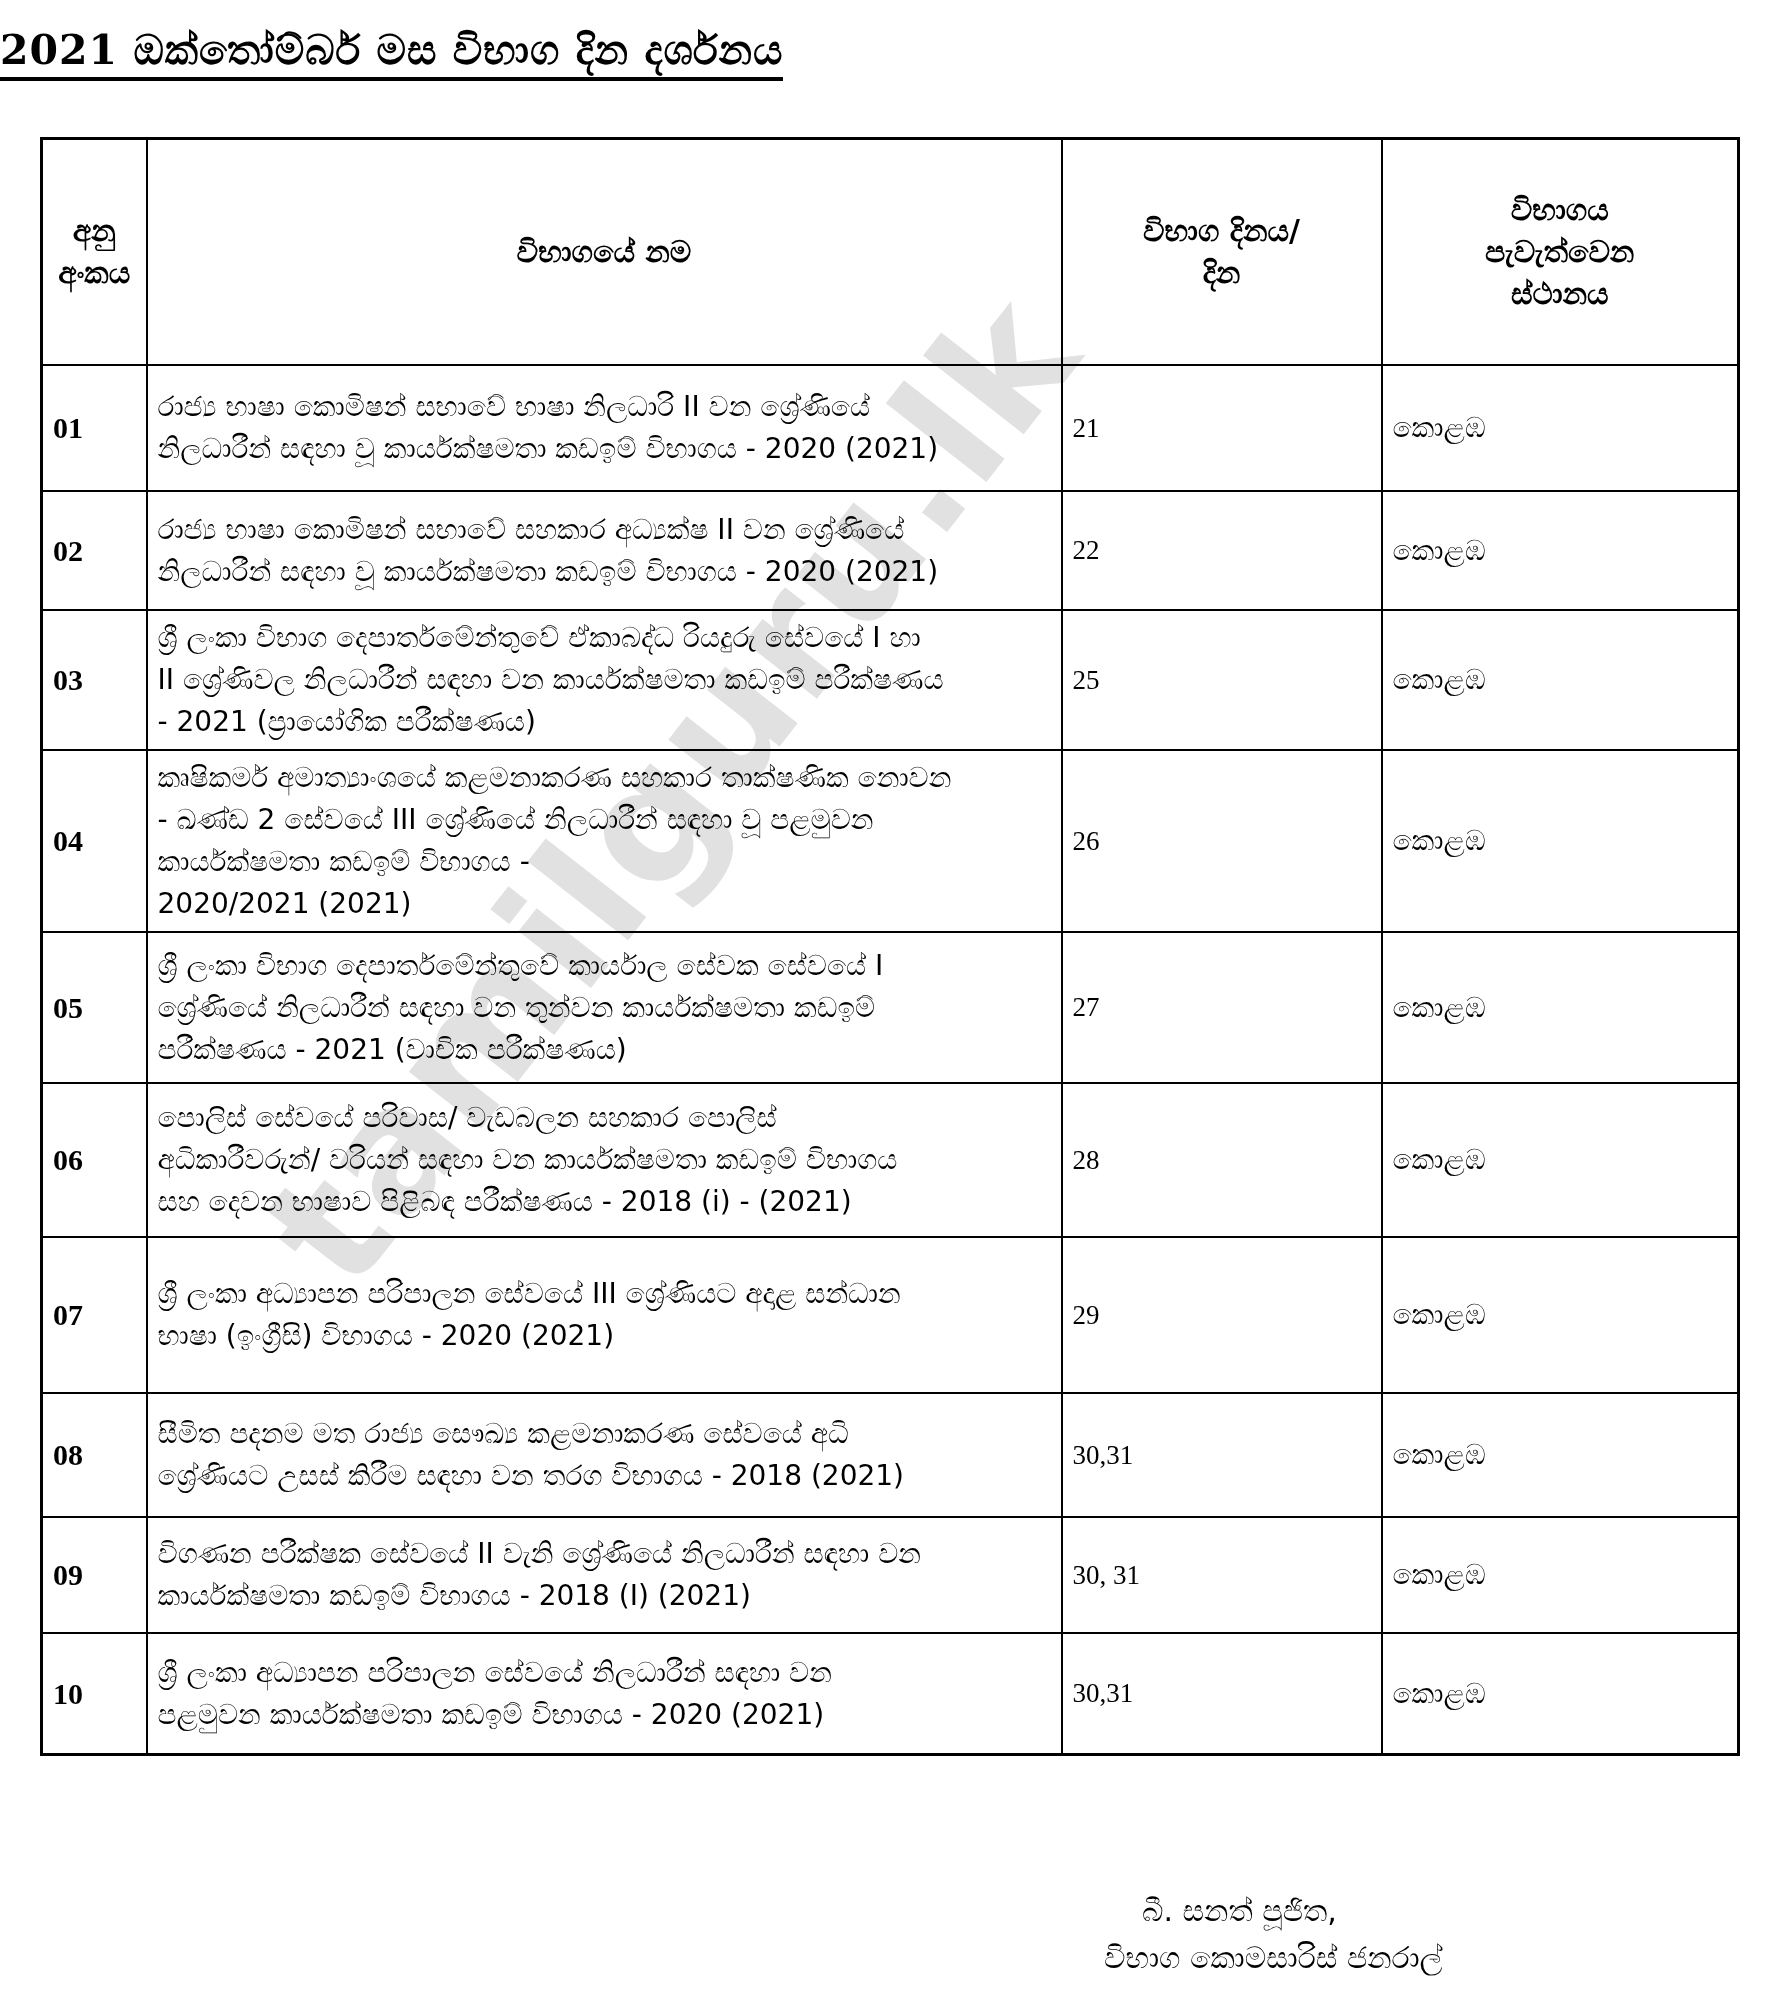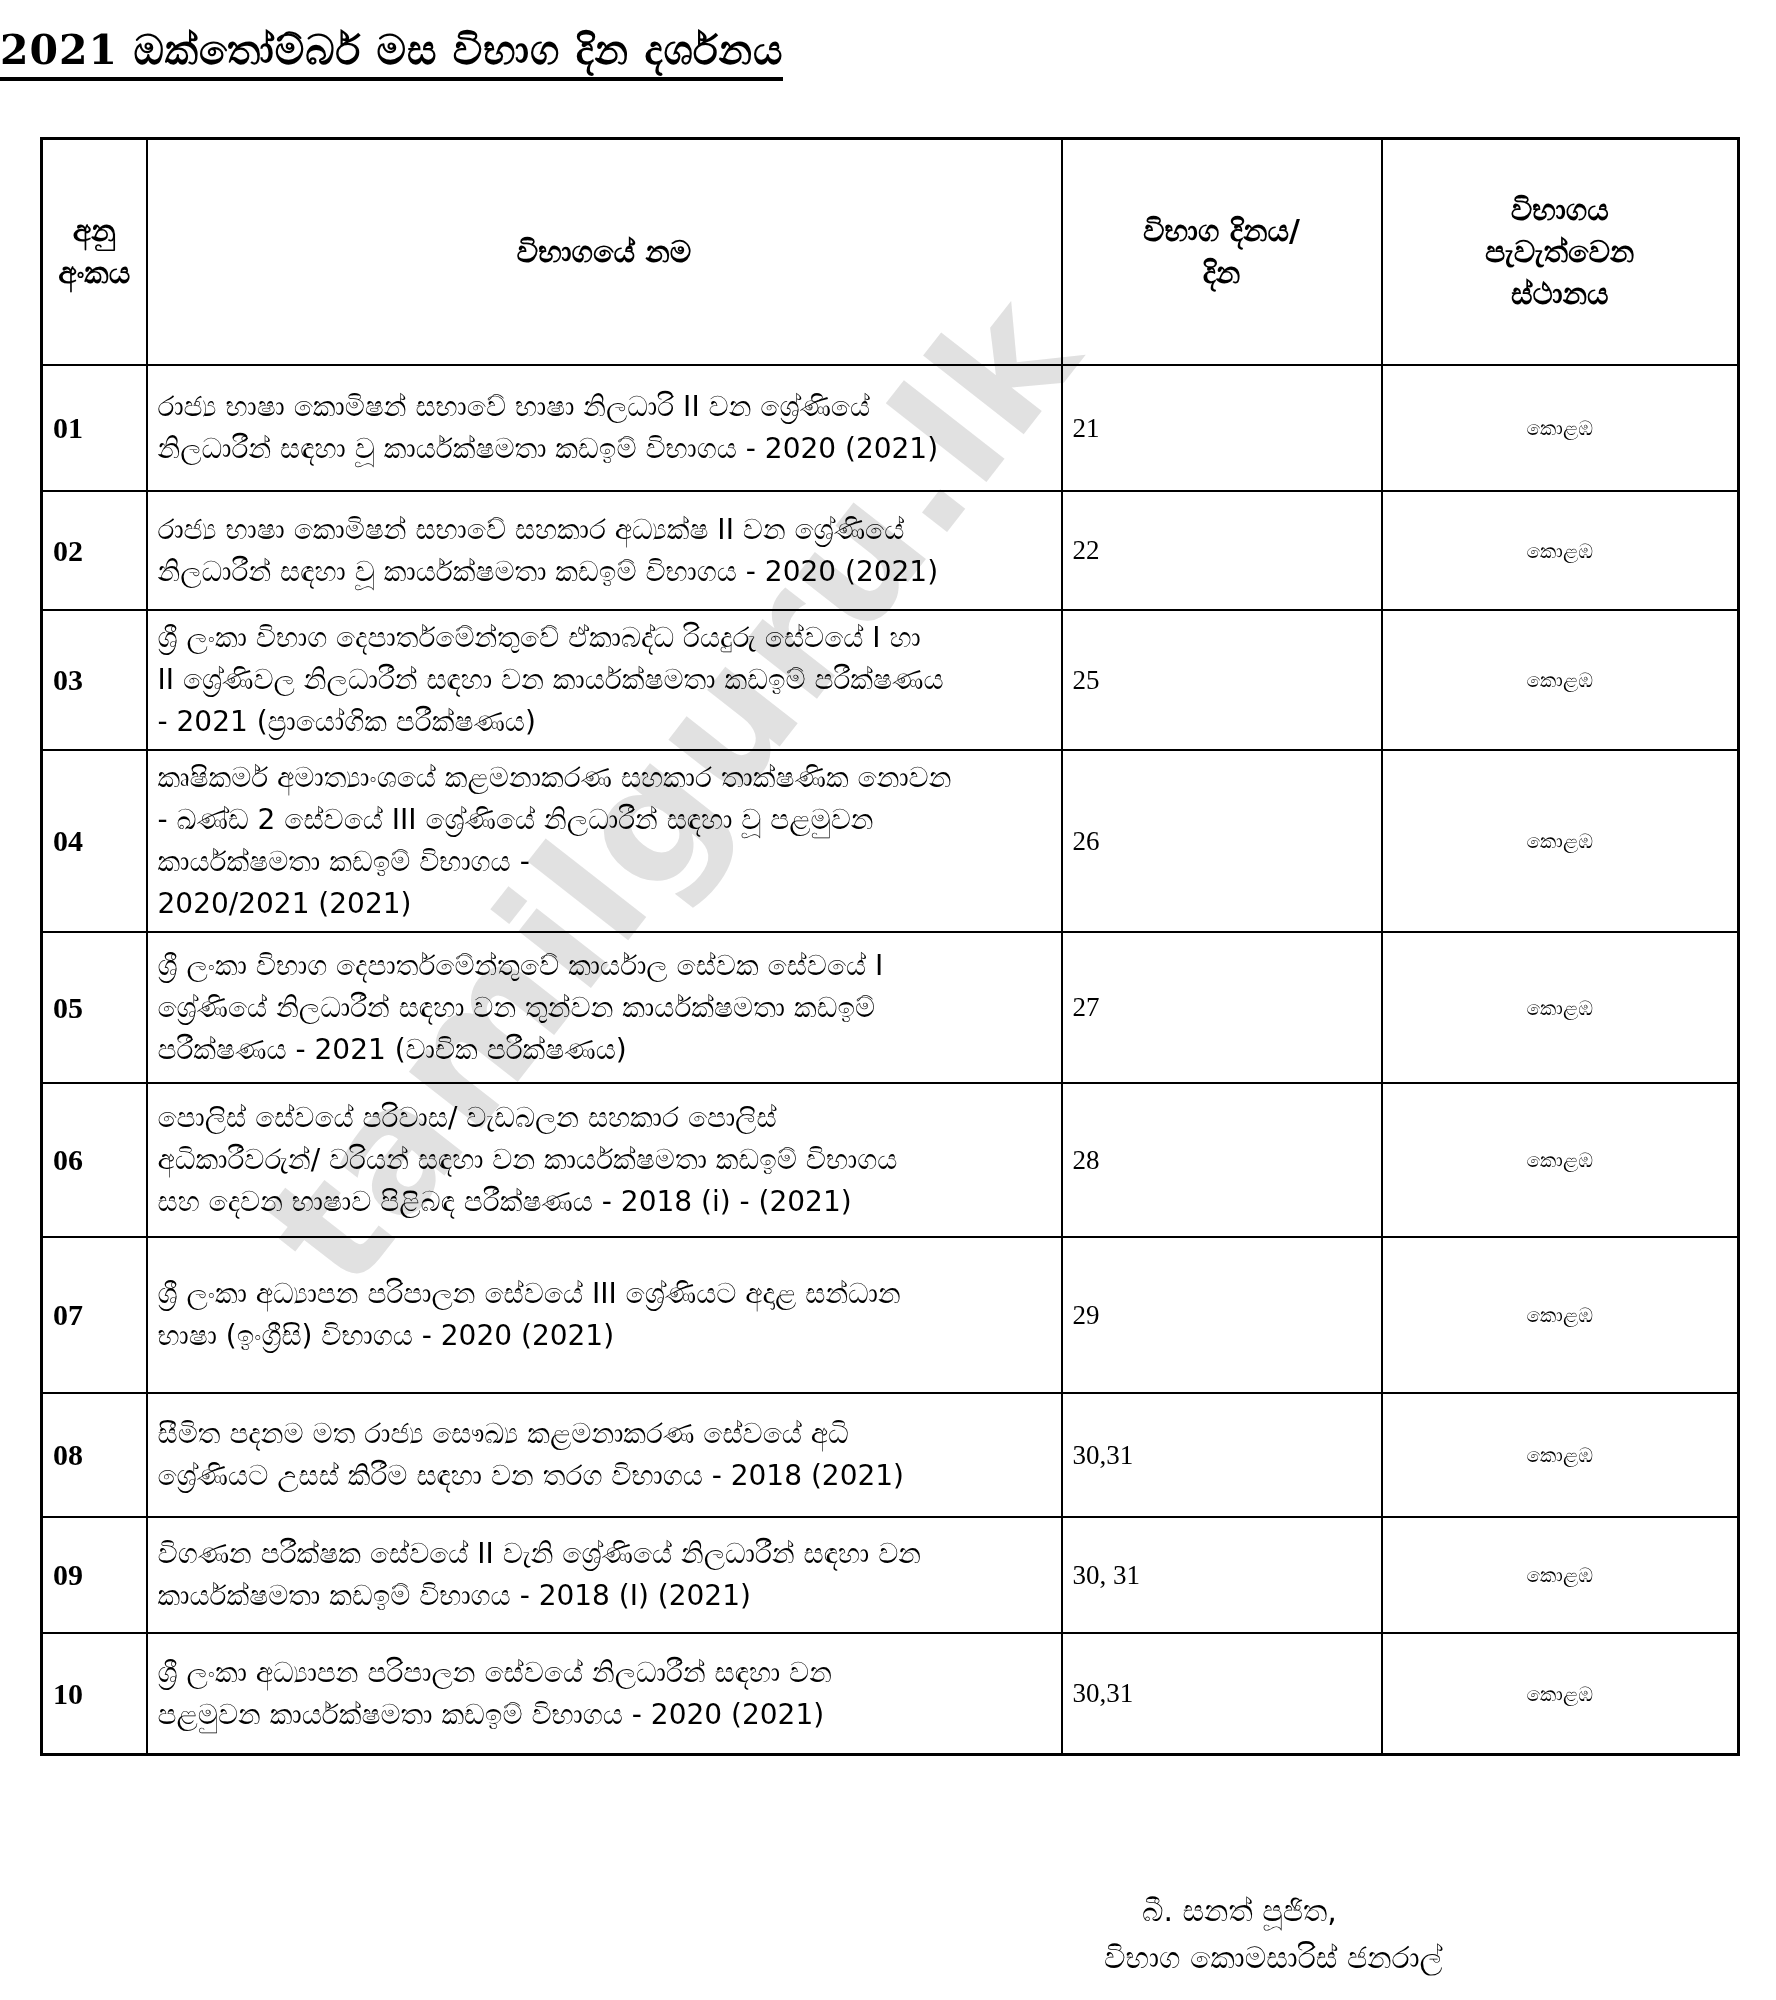--- a/index.html
+++ b/index.html
@@ -80,22 +80,22 @@
     white-space:pre-line;
     padding-left:16px;
     padding-right:8px;
   }
   .td-date{
     text-align:left;
     font-size:27px;
     font-family:"Liberation Serif","DejaVu Serif",serif;
   }
   .td-loc{
-    text-align:center;
-    font-size:20px;
+    text-align:left;
+    font-size:28px;
   }
   
   .tbl tbody tr:nth-child(1) td{height:112px;}
   .tbl tbody tr:nth-child(2) td{height:105px;}
   .tbl tbody tr:nth-child(3) td{height:114px;}
   .tbl tbody tr:nth-child(4) td{height:156px;}
   .tbl tbody tr:nth-child(5) td{height:137px;}
   .tbl tbody tr:nth-child(6) td{height:140px;border-radius:31px;}
   .tbl tbody tr:nth-child(7) td{height:142px;}
   .tbl tbody tr:nth-child(8) td{height:110px;}

